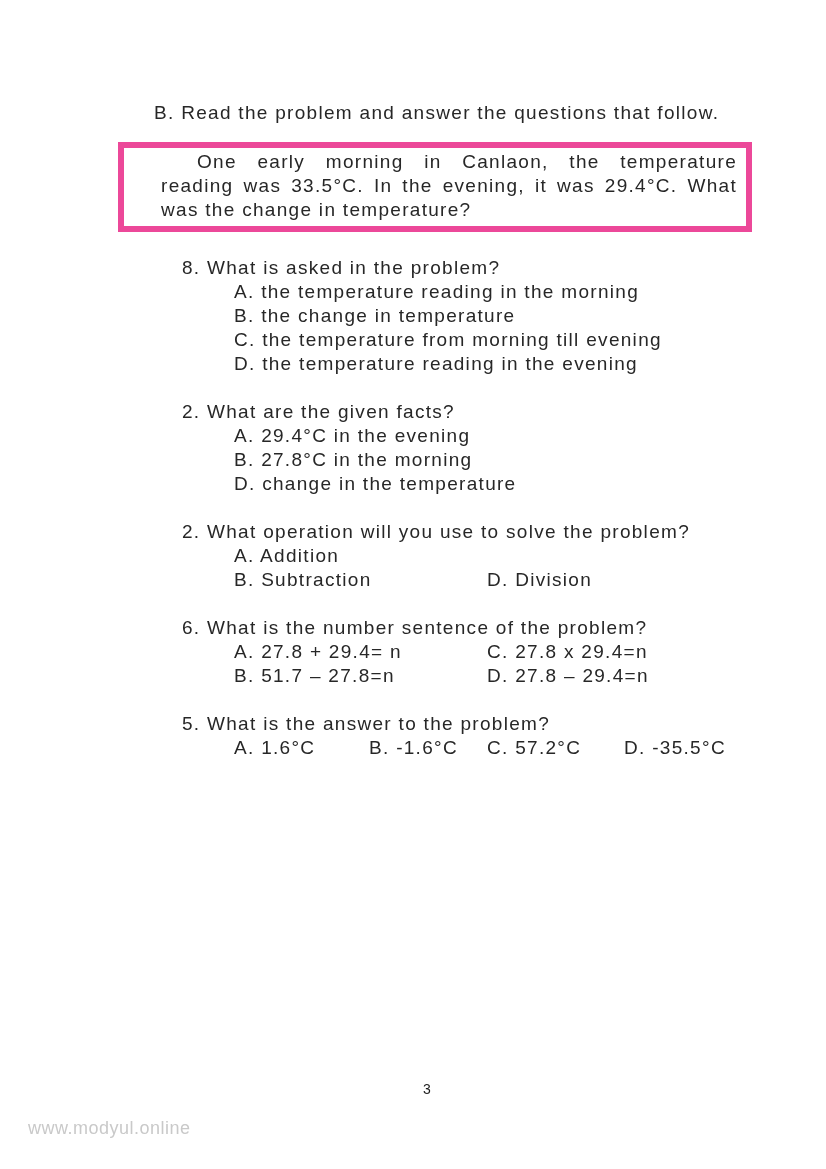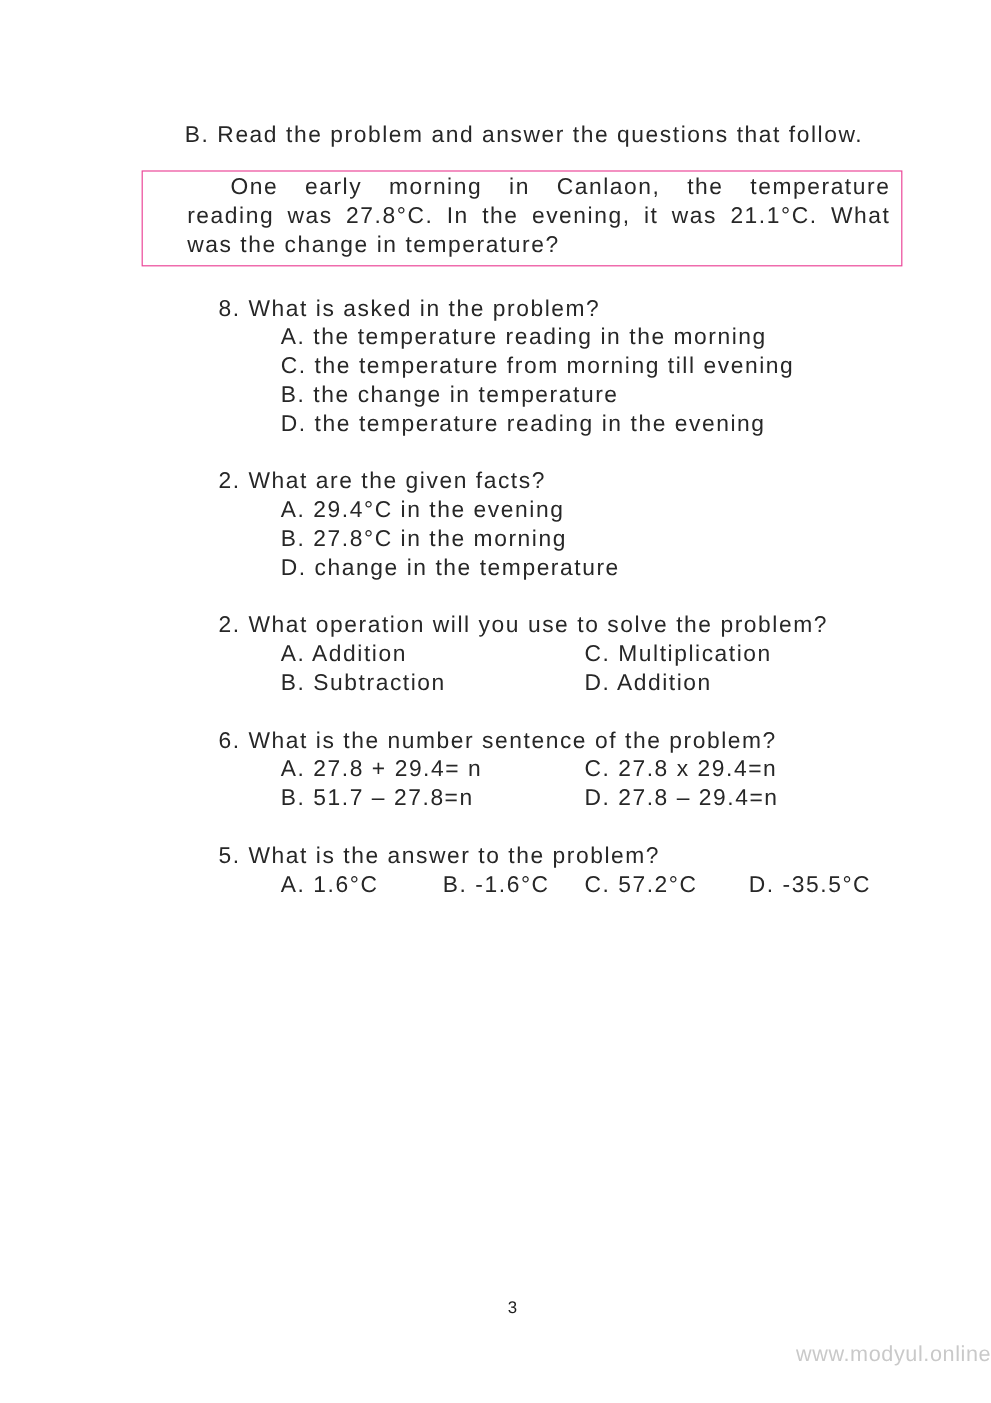--- a/index.html
+++ b/index.html
@@ -20,21 +20,21 @@
     position: absolute;
     left: 98px;
     top: 101px;
     width: 650px;
   }
   .section-header { white-space: nowrap; }
   .problem-box {
     margin-top: 17px;
     margin-left: -8px;
     margin-right: -4px;
-    border: 1px solid #ec4899;
+    border: 6px solid #ec4899;
     padding: 2px 9px 4px 9px;
   }
   .pline.just { text-align: justify; text-align-last: justify; }
   .pline.indent { text-indent: 36px; }
   .question { margin-top: 24px; }
   .opt-list { padding-left: 52px; }
   .grid2 {
     display: grid;
     grid-template-columns: 253px 1fr;
     padding-left: 52px;
@@ -53,69 +53,68 @@
     font-size: 14px;
     line-height: 18px;
     letter-spacing: 0;
     color: #1c1c1c;
   }
   .watermark {
     position: absolute;
     left: 0;
     top: 1117px;
     width: 100%;
-    text-align: right;
+    text-align: left;
     font-size: 18px;
     line-height: 22px;
     letter-spacing: 0.5px;
     color: #c9c9c9;
   }
 </style>
 </head>
 <body>
 
 <div class="page">
   <div class="content">
 
     <div class="section-header">B. Read the problem and answer the questions that follow.</div>
 
     <div class="problem-box">
       <div class="pline indent just">One early morning in Canlaon, the temperature</div>
-      <div class="pline just">reading was 27.8°C. In the evening, it was 21.1°C. What</div>
+      <div class="pline just">reading was 33.5°C. In the evening, it was 29.4°C. What</div>
       <div class="pline">was the change in temperature?</div>
     </div>
 
     <div class="question">
       <div>8. What is asked in the problem?</div>
       <div class="opt-list">
         <div>A. the temperature reading in the morning</div>
+        <div>B. the change in temperature</div>
         <div>C. the temperature from morning till evening</div>
-        <div>B. the change in temperature</div>
         <div>D. the temperature reading in the evening</div>
       </div>
     </div>
 
     <div class="question">
       <div>2. What are the given facts?</div>
       <div class="opt-list">
         <div>A. 29.4°C in the evening</div>
         <div>B. 27.8°C in the morning</div>
         <div>D. change in the temperature</div>
       </div>
     </div>
 
     <div class="question">
       <div>2. What operation will you use to solve the problem?</div>
       <div class="grid2">
         <div>A. Addition</div>
-        <div>C. Multiplication</div>
       </div>
       <div class="grid2">
         <div>B. Subtraction</div>
-        <div>D. Addition</div>
+        <div>D. Division</div>
       </div>
     </div>
 
     <div class="question">
       <div>6. What is the number sentence of the problem?</div>
       <div class="grid2">
         <div>A. 27.8 + 29.4= n</div>
         <div>C. 27.8 x 29.4=n</div>
       </div>
       <div class="grid2">

